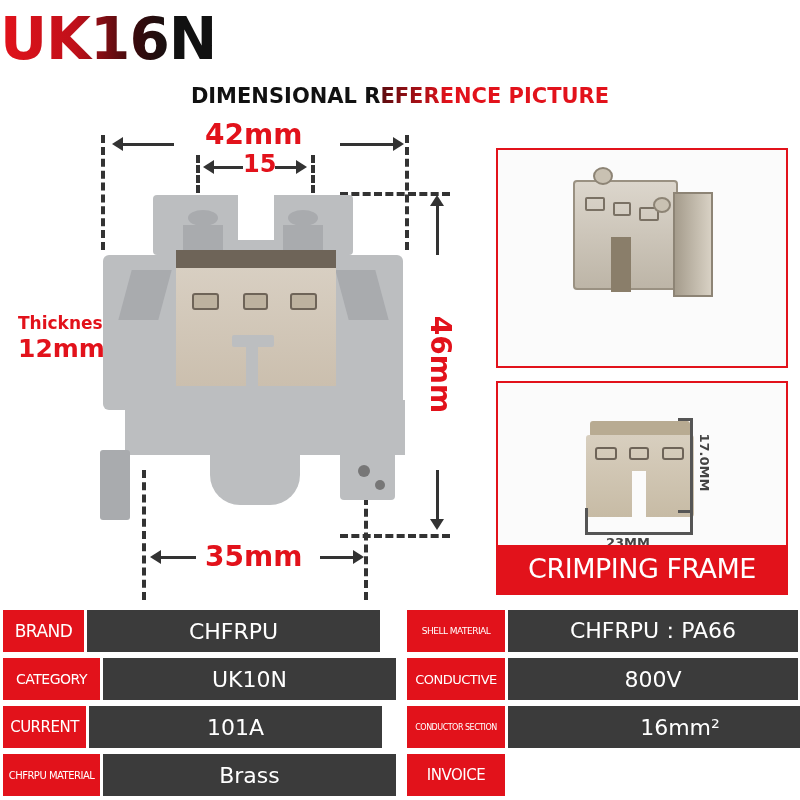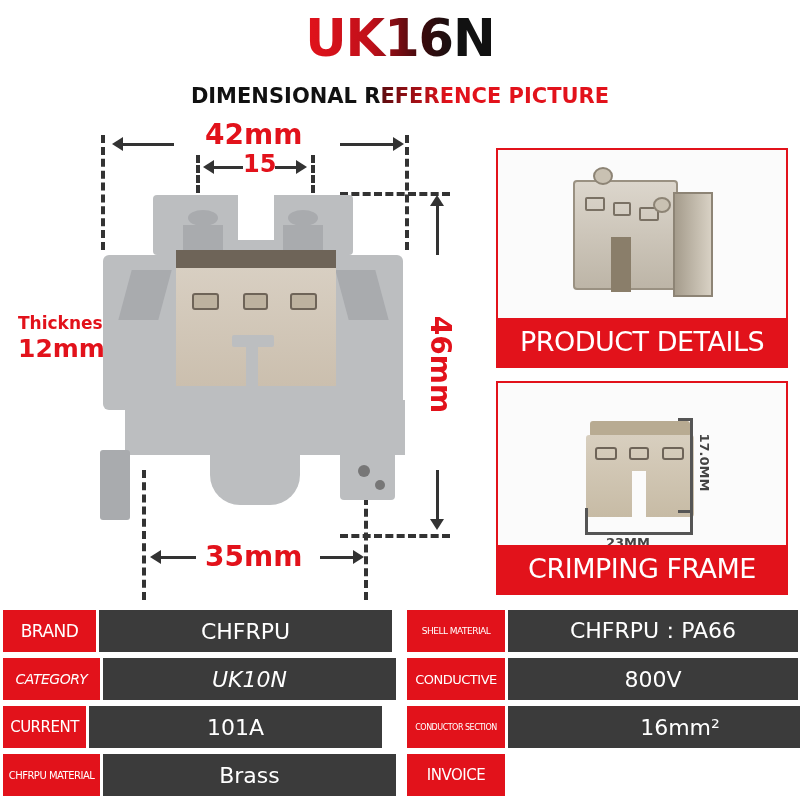--- a/index.html
+++ b/index.html
@@ -1,21 +1,21 @@
 <!DOCTYPE html>
 <html><head>
 <meta charset="utf-8">
 <style>
   * { box-sizing: border-box; margin: 0; padding: 0; }
   html, body { width: 800px; height: 800px; background: #ffffff; overflow: hidden; }
   body { position: relative; font-family: "Liberation Sans", "DejaVu Sans", sans-serif; }
 
   .title {
-    position: absolute; left: 0; top: 2px; width: 800px; text-align: center;
-    font-family: "DejaVu Sans", sans-serif; font-weight: bold; font-size: 51px; line-height: 74px;
+    position: absolute; left: 0; top: 2px; width: 800px; text-align: left;
+    font-family: "DejaVu Sans", sans-serif; font-weight: bold; font-size: 58px; line-height: 74px;
     letter-spacing: -1px;
   }
   .title span { display: inline-block; }
   .subtitle {
     position: absolute; left: 0; top: 82px; width: 800px; text-align: center;
     font-family: "DejaVu Sans", sans-serif; font-weight: bold; font-size: 21px; line-height: 28px;
   }
 
   
   .diagram { position: absolute; left: 0; top: 110px; width: 480px; height: 490px; }
@@ -124,44 +124,43 @@
   <div class="part" style="left:75px; top:12px; width:145px; height:145px;">
     <div style="position:absolute; left:0; top:18px; width:105px; height:110px; background:linear-gradient(180deg,#dcd6cc,#bdb5a7); border:2px solid #9a9182; border-radius:4px;"></div>
     <div style="position:absolute; left:100px; top:30px; width:40px; height:105px; background:linear-gradient(90deg,#a59c8c,#d8d1c4); border:2px solid #8d8475;"></div>
     <div style="position:absolute; left:12px; top:35px; width:20px; height:14px; border:2px solid #7a7164; border-radius:2px;"></div>
     <div style="position:absolute; left:40px; top:40px; width:18px; height:14px; border:2px solid #7a7164; border-radius:2px;"></div>
     <div style="position:absolute; left:66px; top:45px; width:20px; height:14px; border:2px solid #7a7164; border-radius:2px;"></div>
     <div style="position:absolute; left:38px; top:75px; width:20px; height:55px; background:#8a7e6a;"></div>
     <div style="position:absolute; left:20px; top:5px; width:20px; height:18px; border-radius:50%; background:#c9c1b2; border:2px solid #8d8475;"></div>
     <div style="position:absolute; left:80px; top:35px; width:18px; height:16px; border-radius:50%; background:#c9c1b2; border:2px solid #8d8475;"></div>
   </div>
-  <div class="panel-caption">PRODUCT DETAILS</div>
 </div>
 
 <div class="panel" style="top:381px; height:214px;">
   <div class="part" style="left:88px; top:38px; width:110px; height:95px;">
     <div style="position:absolute; left:4px; top:0; width:100px; height:16px; background:#b8ab92; border-radius:3px;"></div>
     <div style="position:absolute; left:0; top:14px; width:108px; height:82px; background:linear-gradient(180deg,#d8cfbf,#c7bba5); border-radius:3px;"></div>
     <div style="position:absolute; left:9px; top:26px; width:22px; height:13px; border:2px solid #6e6458; border-radius:3px;"></div>
     <div style="position:absolute; left:43px; top:26px; width:20px; height:13px; border:2px solid #6e6458; border-radius:3px;"></div>
     <div style="position:absolute; left:76px; top:26px; width:22px; height:13px; border:2px solid #6e6458; border-radius:3px;"></div>
     <div style="position:absolute; left:46px; top:50px; width:14px; height:46px; background:#fbfbfb;"></div>
   </div>
   <div class="part" style="left:87px; top:125px; width:108px; height:27px; border:3px solid #555; border-top:none;"></div>
   <div class="part" style="left:180px; top:35px; width:15px; height:95px; border:3px solid #555; border-left:none;"></div>
   <div class="part" style="left:108px; top:152px; font-family:'DejaVu Sans',sans-serif; font-weight:bold; font-size:13px; color:#444;">23MM</div>
   <div class="part" style="left:178px; top:72px; font-family:'DejaVu Sans',sans-serif; font-weight:bold; font-size:13px; color:#444; transform:rotate(90deg); transform-origin:center;">17.0MM</div>
   <div class="panel-caption">CRIMPING FRAME</div>
 </div>
 
 <div class="spec-row" style="left:3px; top:610px;">
-  <div class="spec-label" style="width:93px; font-size:17px;text-align:center;">BRAND</div>
+  <div class="spec-label" style="width:81px; font-size:17px;text-align:center;">BRAND</div>
   <div class="spec-value" style="width:293px; font-size:22px;">CHFRPU</div>
 </div>
-<div class="spec-row" style="left:3px; top:658px;font-style:italic;">
+<div class="spec-row" style="left:3px; top:658px;">
   <div class="spec-label" style="width:97px; font-size:14px;">CATEGORY</div>
   <div class="spec-value" style="width:293px; font-size:22px;">UK10N</div>
 </div>
 <div class="spec-row" style="left:3px; top:706px;">
   <div class="spec-label" style="width:83px; font-size:15px;">CURRENT</div>
   <div class="spec-value" style="width:293px; font-size:22px;">101A</div>
 </div>
 <div class="spec-row" style="left:3px; top:754px;">
   <div class="spec-label" style="width:97px; font-size:10px;">CHFRPU MATERIAL</div>
   <div class="spec-value" style="width:293px; font-size:22px;">Brass</div>

